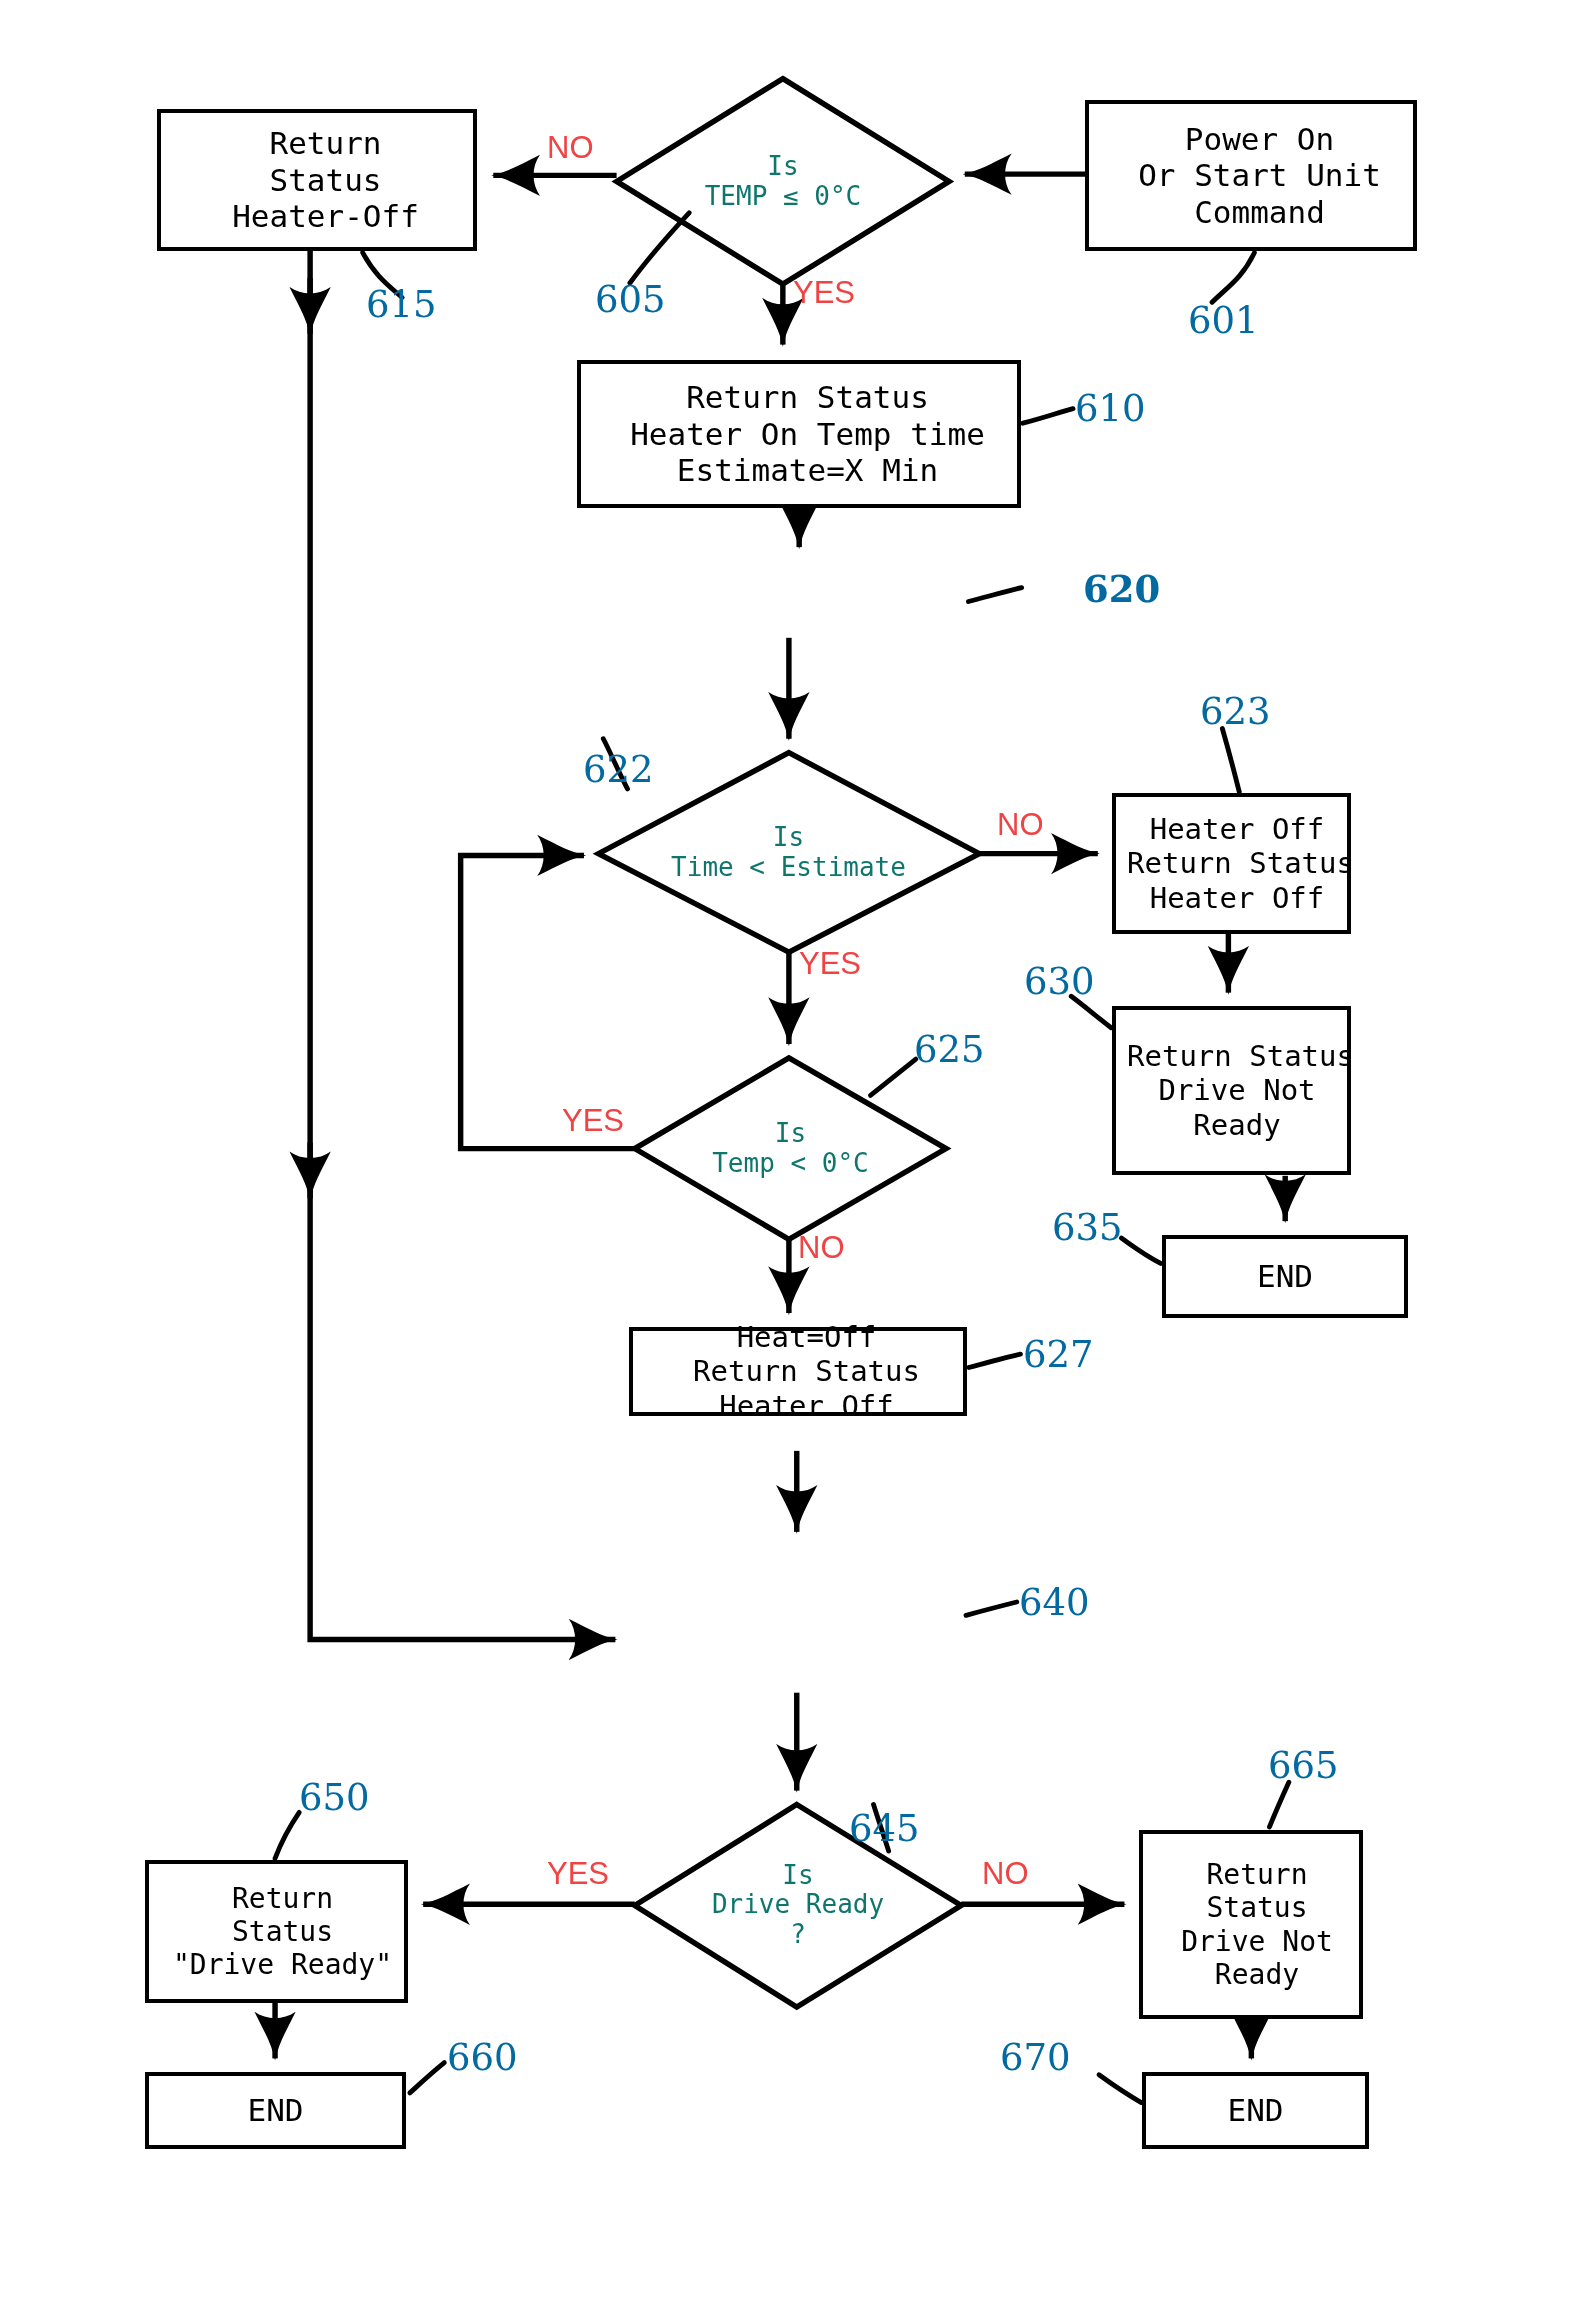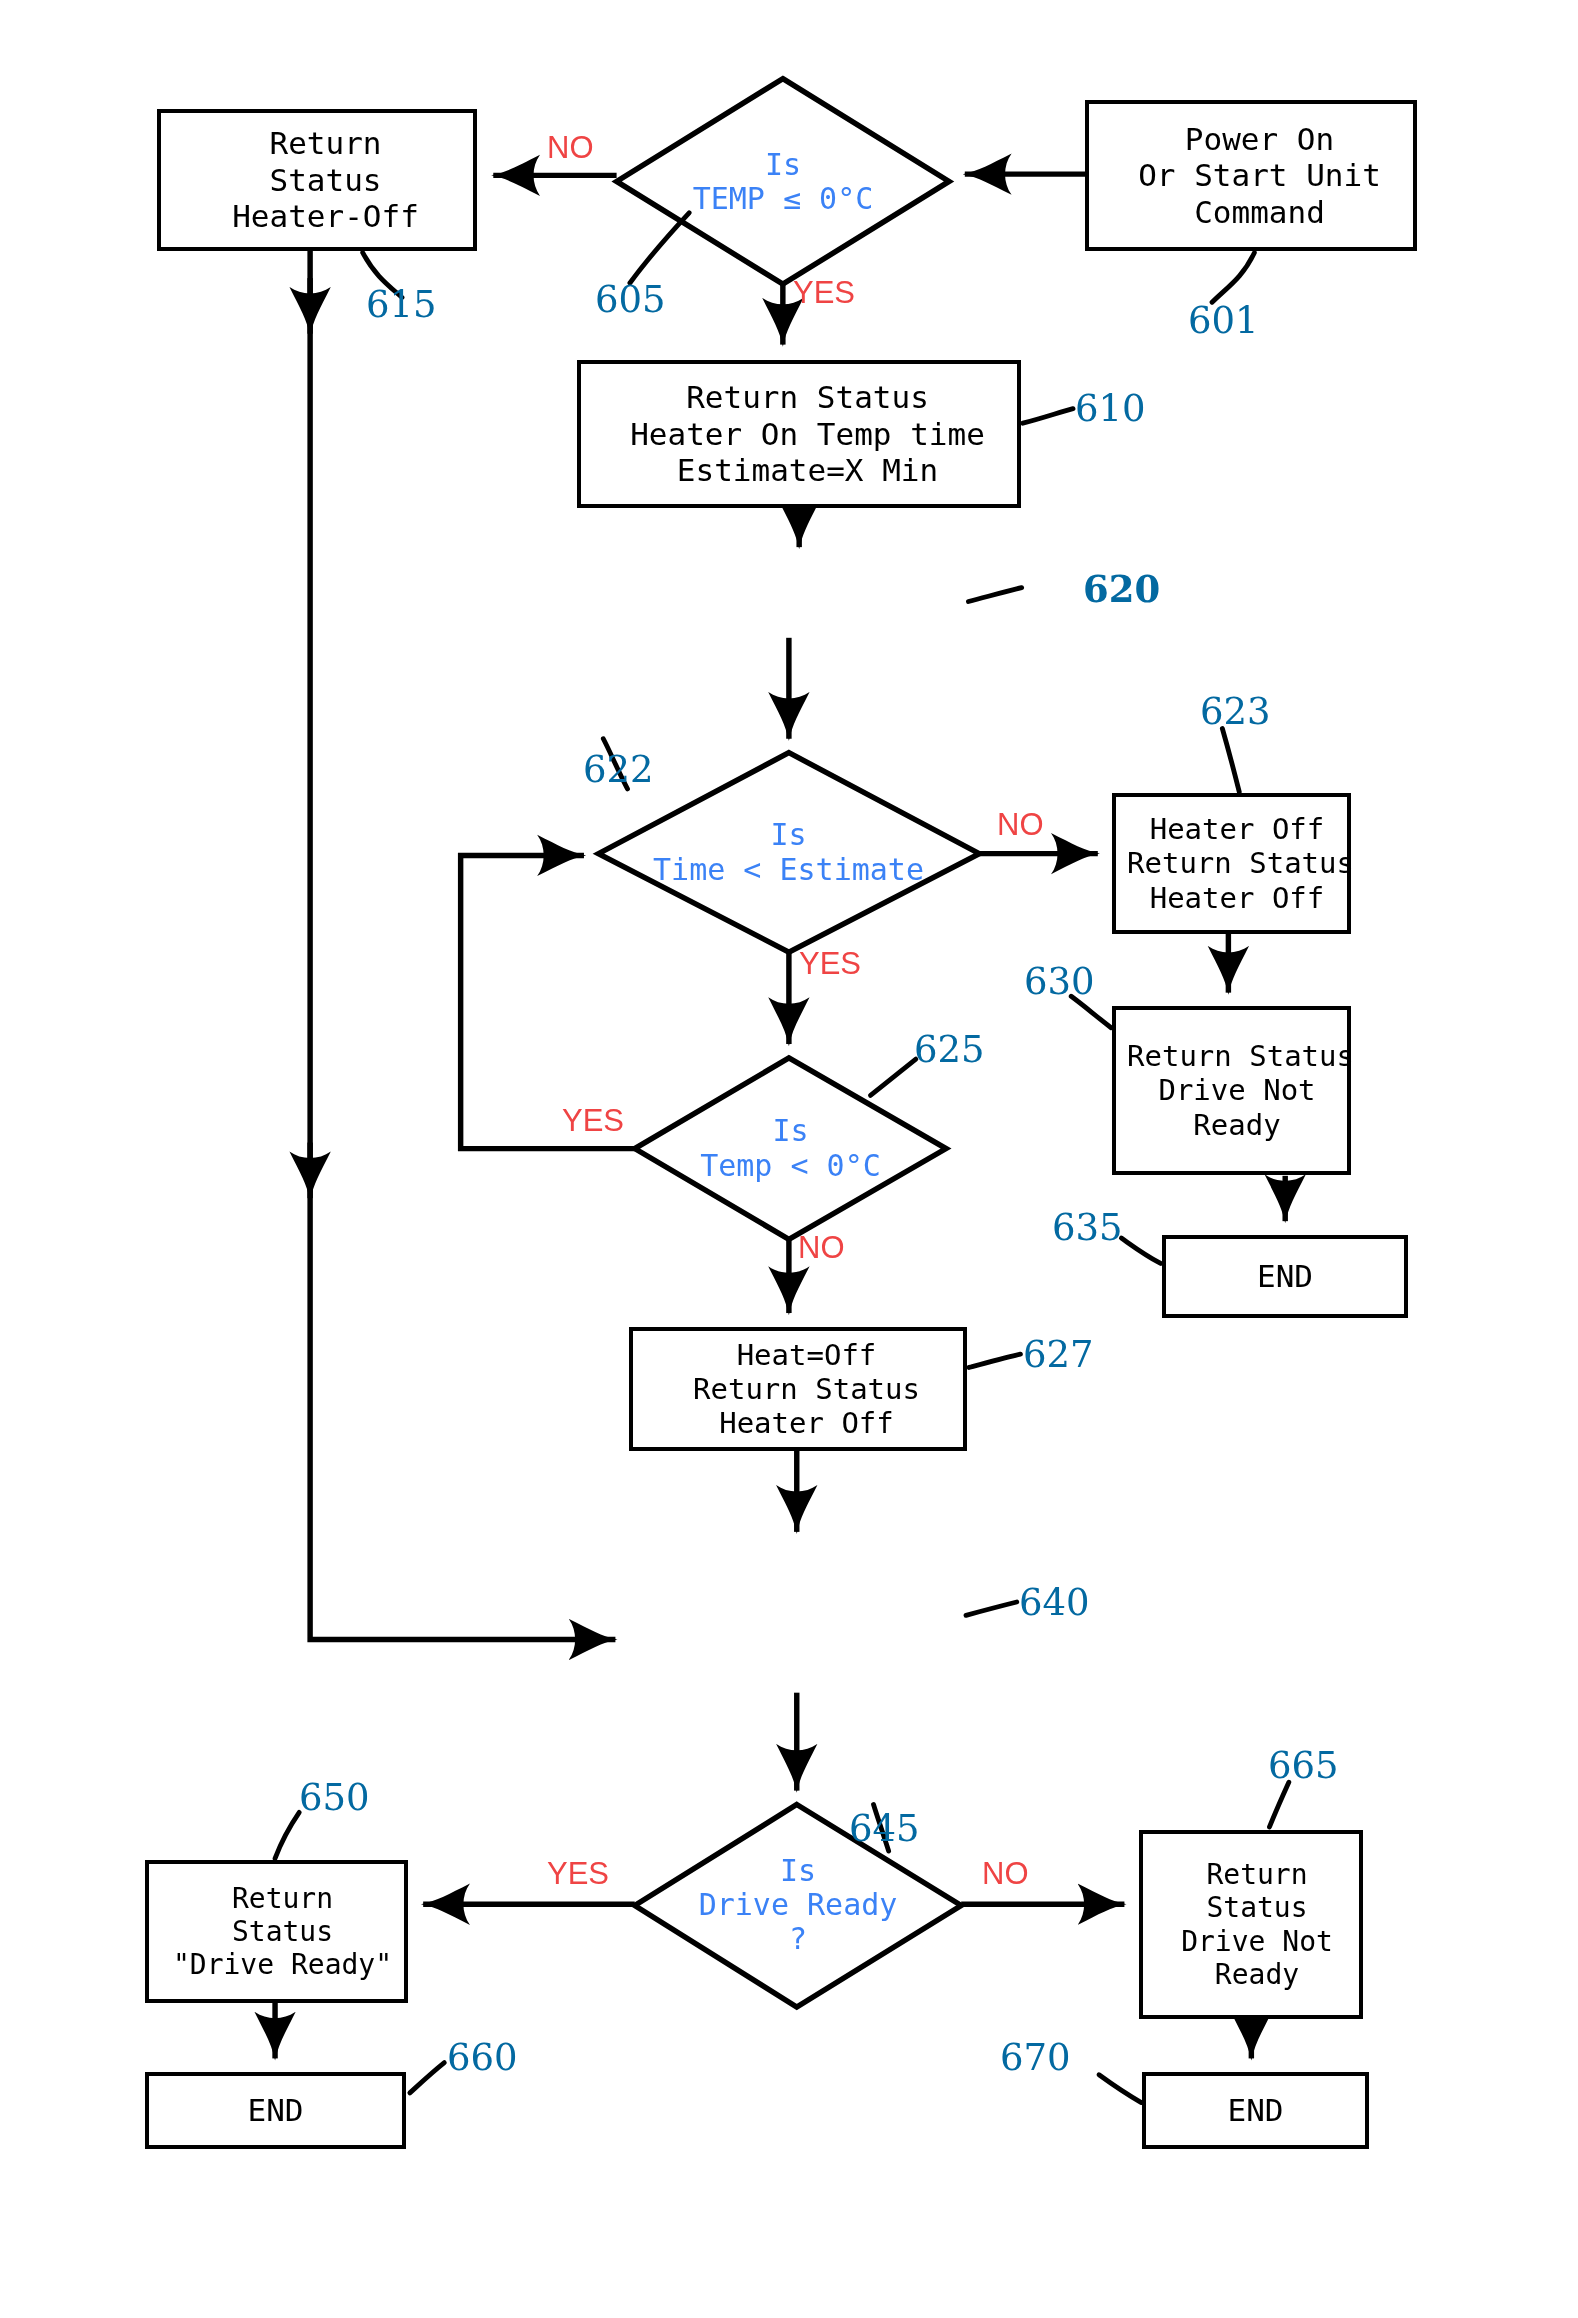--- a/index.html
+++ b/index.html
@@ -35,21 +35,21 @@
   }
   .box.center .txt{padding-left:0;text-align:center;}
 
   
   .diamond{background:transparent;}
   .diamond .dtxt{
     position:absolute;left:0;top:0;width:100%;height:100%;
     display:flex;flex-direction:column;
     align-items:center;justify-content:center;
     font-family:"DejaVu Sans Mono","Liberation Mono",monospace;
-    font-size:30px;line-height:1.14;color:#3b82f6;white-space:pre;
+    font-size:26px;line-height:1.14;color:#0f766e;white-space:pre;
     text-align:center;
   }
 
   
   .ref{
     position:absolute;
     font-family:"DejaVu Serif","Liberation Serif",serif;
     font-size:37px;
     color:#0369a1;
     white-space:nowrap;
@@ -208,21 +208,21 @@
   <div class="node diamond" style="left:635px;top:1058px;width:311px;height:181px;">
     <div class="dtxt">
       <span>Is</span>
       <span>Temp &lt; 0°C</span>
     </div>
   </div>
   <div class="ref" style="left:914px;top:1028px;">625</div>
   <div class="elabel" style="left:562px;top:1103px;">YES</div>
   <div class="elabel" style="left:798px;top:1230px;">NO</div>
 
-  <div class="node box" style="left:629px;top:1327px;width:338px;height:124px;">
+  <div class="node box" style="left:629px;top:1327px;width:338px;height:89px;">
     <div class="txt" style="font-size:29px;">Heat=Off
 Return Status
 Heater Off</div>
   </div>
   <div class="ref" style="left:1023px;top:1333px;">627</div>
 
   <div class="ref" style="left:1019px;top:1581px;">640</div>
 
   <div class="node diamond" style="left:635px;top:1804px;width:326px;height:202px;">
     <div class="dtxt">

